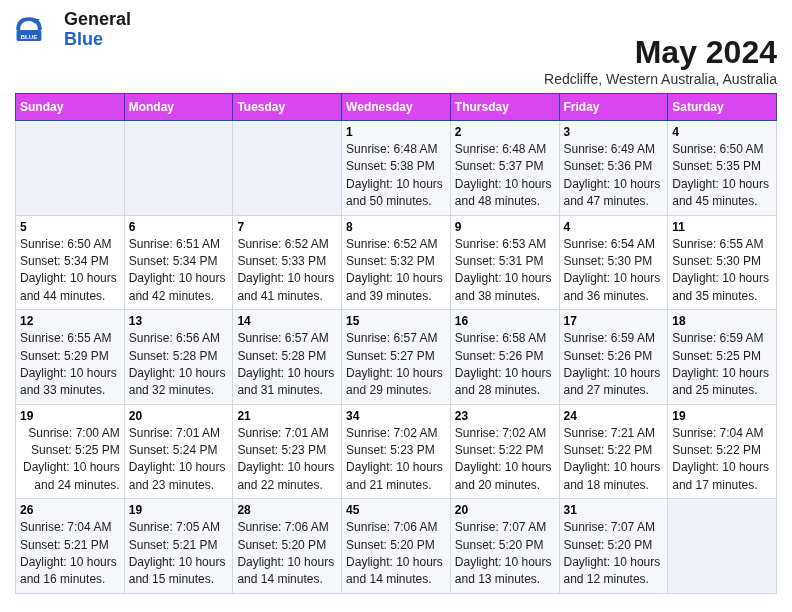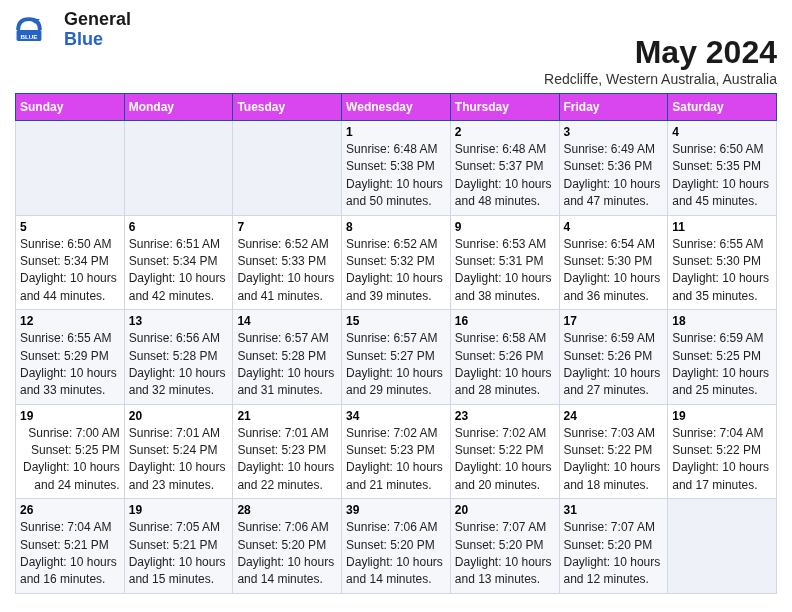--- a/index.html
+++ b/index.html
@@ -285,21 +285,21 @@
         </td>
         <td>
           <span class="day-num">23</span>
           <div class="day-info" style="white-space: pre-line;">Sunrise: 7:02 AM
 Sunset: 5:22 PM
 Daylight: 10 hours
 and 20 minutes.</div>
         </td>
         <td>
           <span class="day-num">24</span>
-          <div class="day-info" style="white-space: pre-line;">Sunrise: 7:03 AM
+          <div class="day-info" style="white-space: pre-line;">Sunrise: 7:21 AM
 Sunset: 5:22 PM
 Daylight: 10 hours
 and 18 minutes.</div>
         </td>
         <td>
           <span class="day-num">19</span>
           <div class="day-info" style="white-space: pre-line;">Sunrise: 7:04 AM
 Sunset: 5:22 PM
 Daylight: 10 hours
 and 17 minutes.</div>
@@ -321,21 +321,21 @@
 and 15 minutes.</div>
         </td>
         <td>
           <span class="day-num">28</span>
           <div class="day-info" style="white-space: pre-line;">Sunrise: 7:06 AM
 Sunset: 5:20 PM
 Daylight: 10 hours
 and 14 minutes.</div>
         </td>
         <td>
-          <span class="day-num">39</span>
+          <span class="day-num">45</span>
           <div class="day-info" style="white-space: pre-line;">Sunrise: 7:06 AM
 Sunset: 5:20 PM
 Daylight: 10 hours
 and 14 minutes.</div>
         </td>
         <td>
           <span class="day-num">20</span>
           <div class="day-info" style="white-space: pre-line;">Sunrise: 7:07 AM
 Sunset: 5:20 PM
 Daylight: 10 hours

